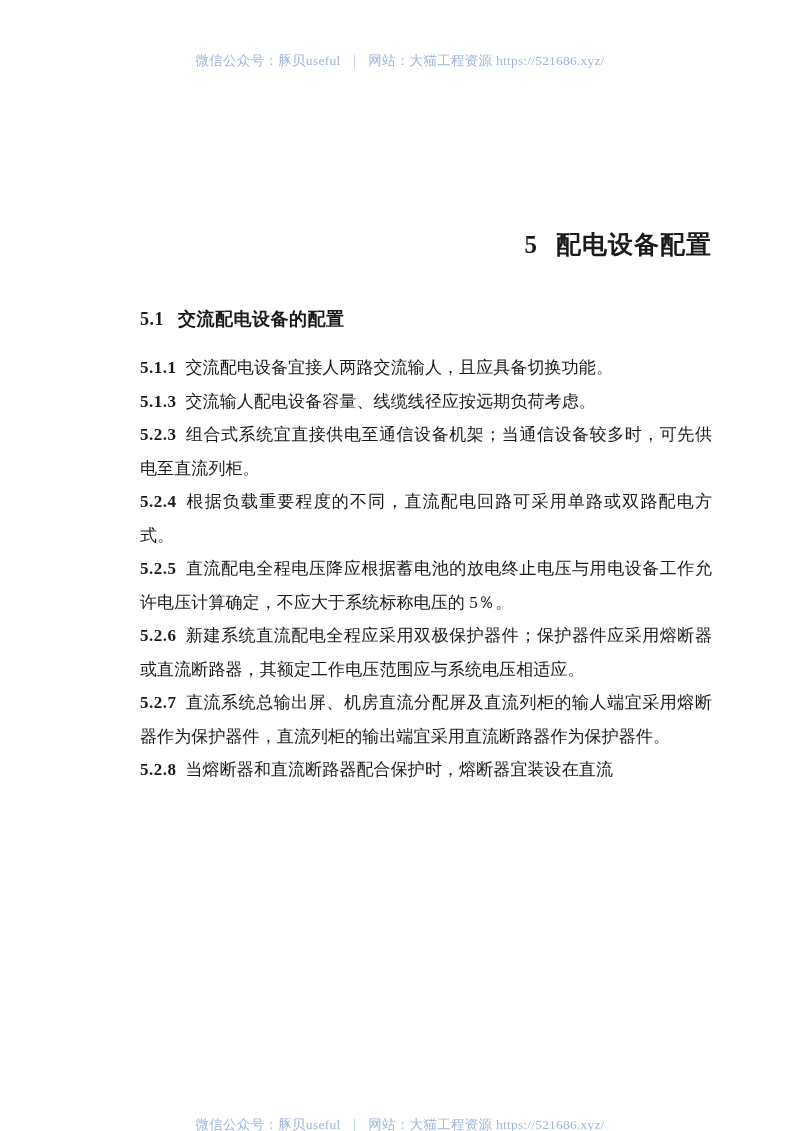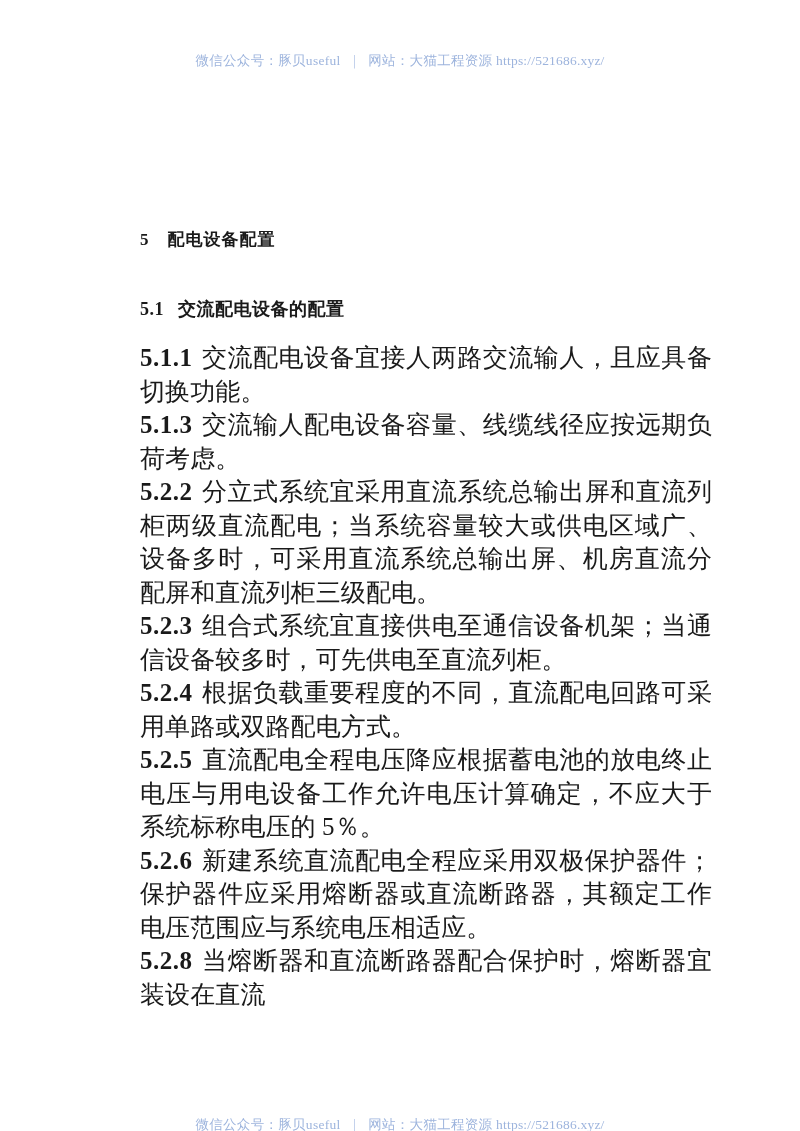--- a/index.html
+++ b/index.html
@@ -52,42 +52,42 @@
   .content {
     position: absolute;
     left: 140px;
     top: 0;
     width: 572px;
   }
 
   .doc-title {
     margin: 0;
     padding-top: 196px;
-    text-align: left;
-    font-size: 17px;
+    text-align: right;
+    font-size: 25px;
     font-weight: bold;
     letter-spacing: 1px;
   }
   .doc-title .t-num { margin-right: 18px; }
 
   .section-heading {
     margin: 0;
     text-align: left;
     font-size: 18px;
     font-weight: bold;
     letter-spacing: 0.5px;
   }
   .section-heading .s-num { margin-right: 14px; }
 
   .sec1-heading { padding-top: 46px; }
   .sec2-heading { padding-top: 26px; }
 
   .clause {
     margin: 0;
-    font-size: 25px;
+    font-size: 17px;
     line-height: 33.5px;
     text-align: justify;
     text-justify: inter-character;
     letter-spacing: 0.1px;
   }
   .clause-first { padding-top: 20px; }
   .clause .c-num {
     font-weight: bold;
     margin-right: 9px;
     letter-spacing: 0.5px;
@@ -118,30 +118,30 @@
 
     <h2 class="section-heading sec1-heading"><span class="s-num">5.1</span><span>交流配电设备的配置</span></h2>
 
     <p class="clause clause-first"><span class="c-num">5.1.1</span><span>交流配电设备宜接人两路交流输人，且应具备切换功能。</span></p>
 
 
     <p class="clause"><span class="c-num">5.1.3</span><span>交流输人配电设备容量、线缆线径应按远期负荷考虑。</span></p>
 
 
 
-    <p class="clause"><span class="c-num">5.2.2</span><span>分立式系统宜采用直流系统总输出屏和直流列柜两级直流配电；当系统容量较大或供电区域广、设备多时，可采用直流系统总输出屏、机房直流分配屏和直流列柜三级配电。</span></p>
 
     <p class="clause"><span class="c-num">5.2.3</span><span>组合式系统宜直接供电至通信设备机架；当通信设备较多时，可先供电至直流列柜。</span></p>
 
     <p class="clause"><span class="c-num">5.2.4</span><span>根据负载重要程度的不同，直流配电回路可采用单路或双路配电方式。</span></p>
 
     <p class="clause"><span class="c-num">5.2.5</span><span>直流配电全程电压降应根据蓄电池的放电终止电压与用电设备工作允许电压计算确定，不应大于系统标称电压的 5％。</span></p>
 
     <p class="clause"><span class="c-num">5.2.6</span><span>新建系统直流配电全程应采用双极保护器件；保护器件应采用熔断器或直流断路器，其额定工作电压范围应与系统电压相适应。</span></p>
 
+    <p class="clause"><span class="c-num">5.2.7</span><span>直流系统总输出屏、机房直流分配屏及直流列柜的输人端宜采用熔断器作为保护器件，直流列柜的输出端宜采用直流断路器作为保护器件。</span></p>
 
     <p class="clause"><span class="c-num">5.2.8</span><span>当熔断器和直流断路器配合保护时，熔断器宜装设在直流</span></p>
 
     <div class="page-number">• 7 •</div>
   </div>
 
   <div class="watermark watermark-bottom">
     <span class="wm-seg">微信公众号：豚贝useful</span><span class="wm-sep">｜</span><span class="wm-seg">网站：大猫工程资源</span> <span class="wm-url">https://521686.xyz/</span>
   </div>
 

